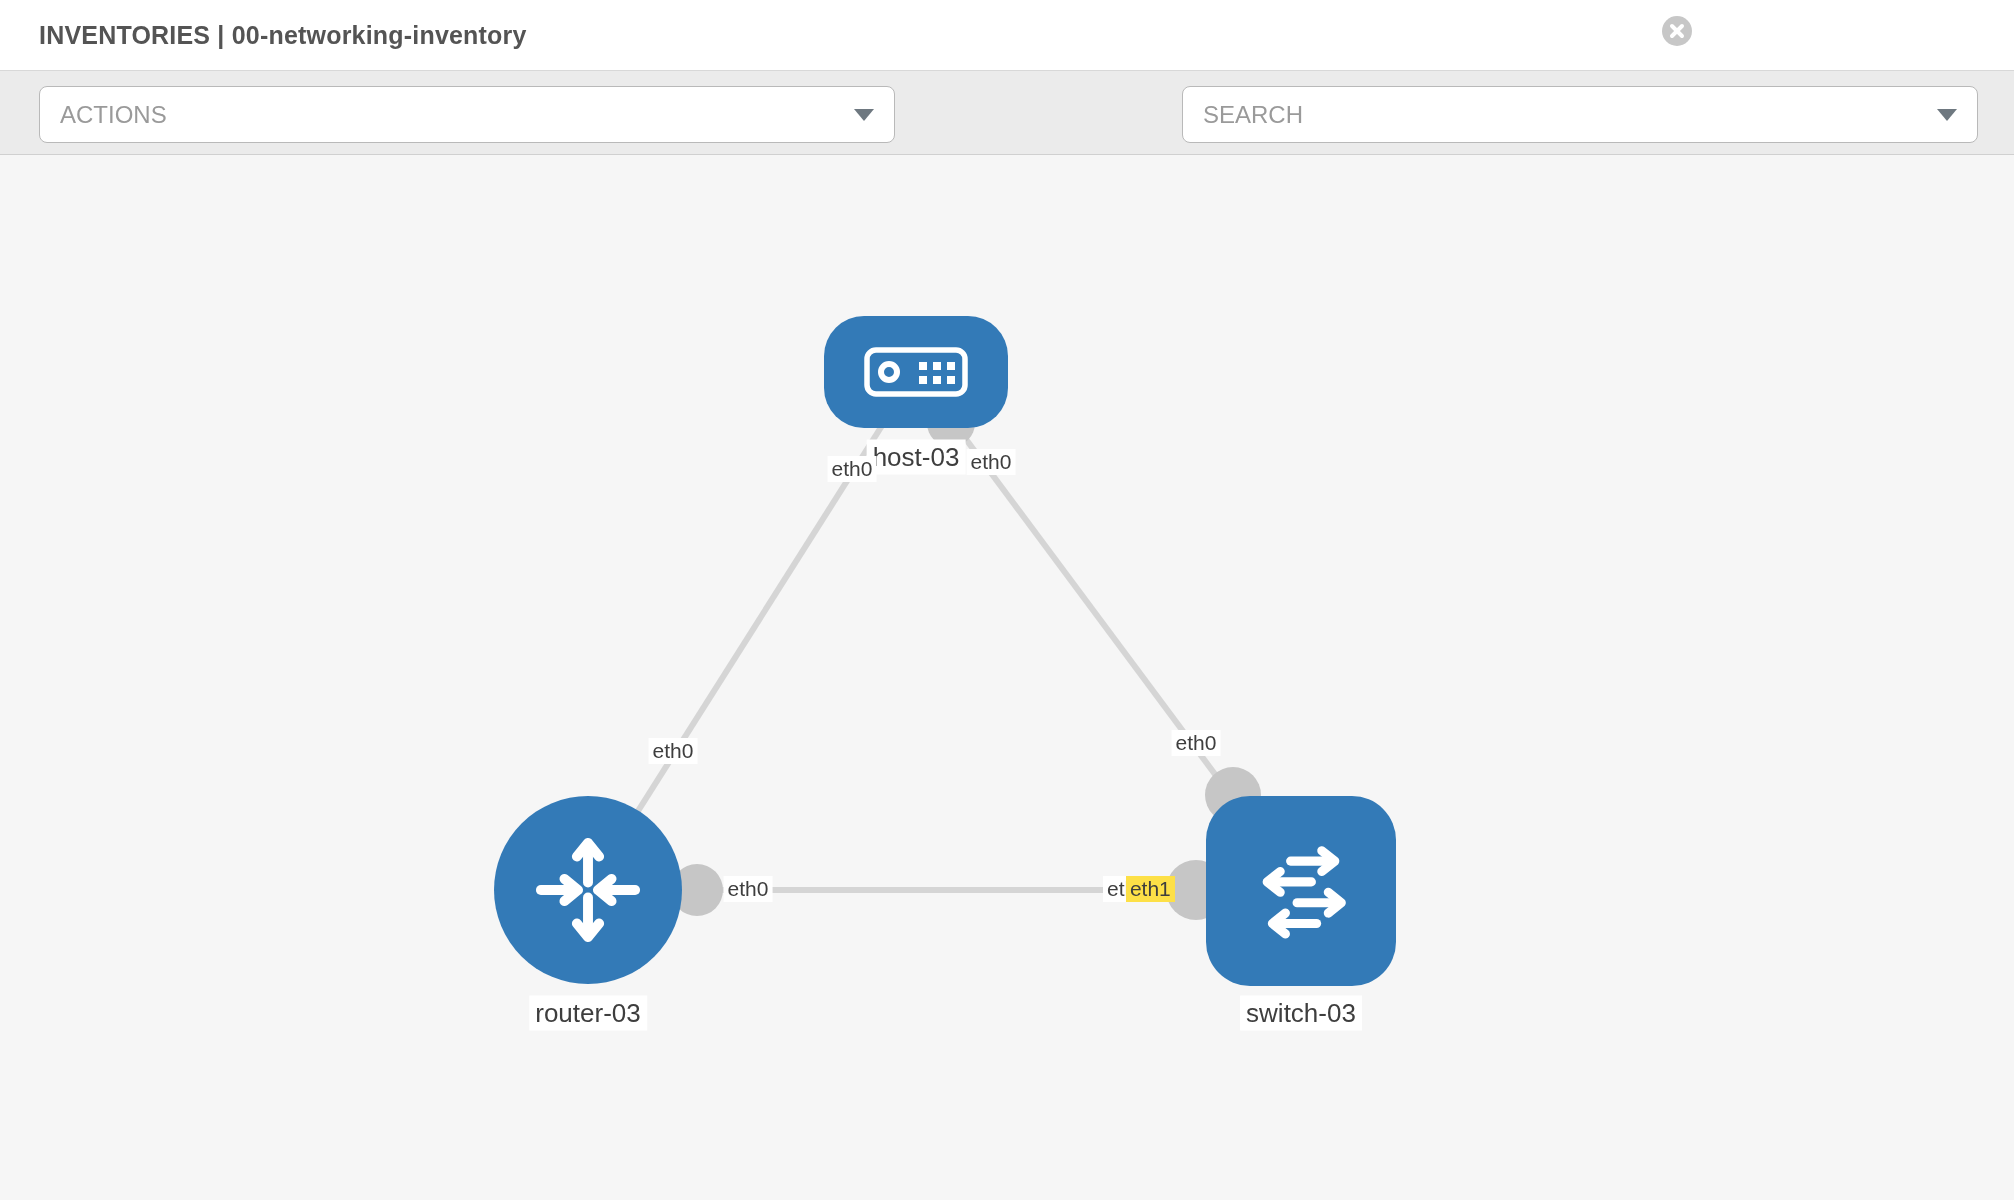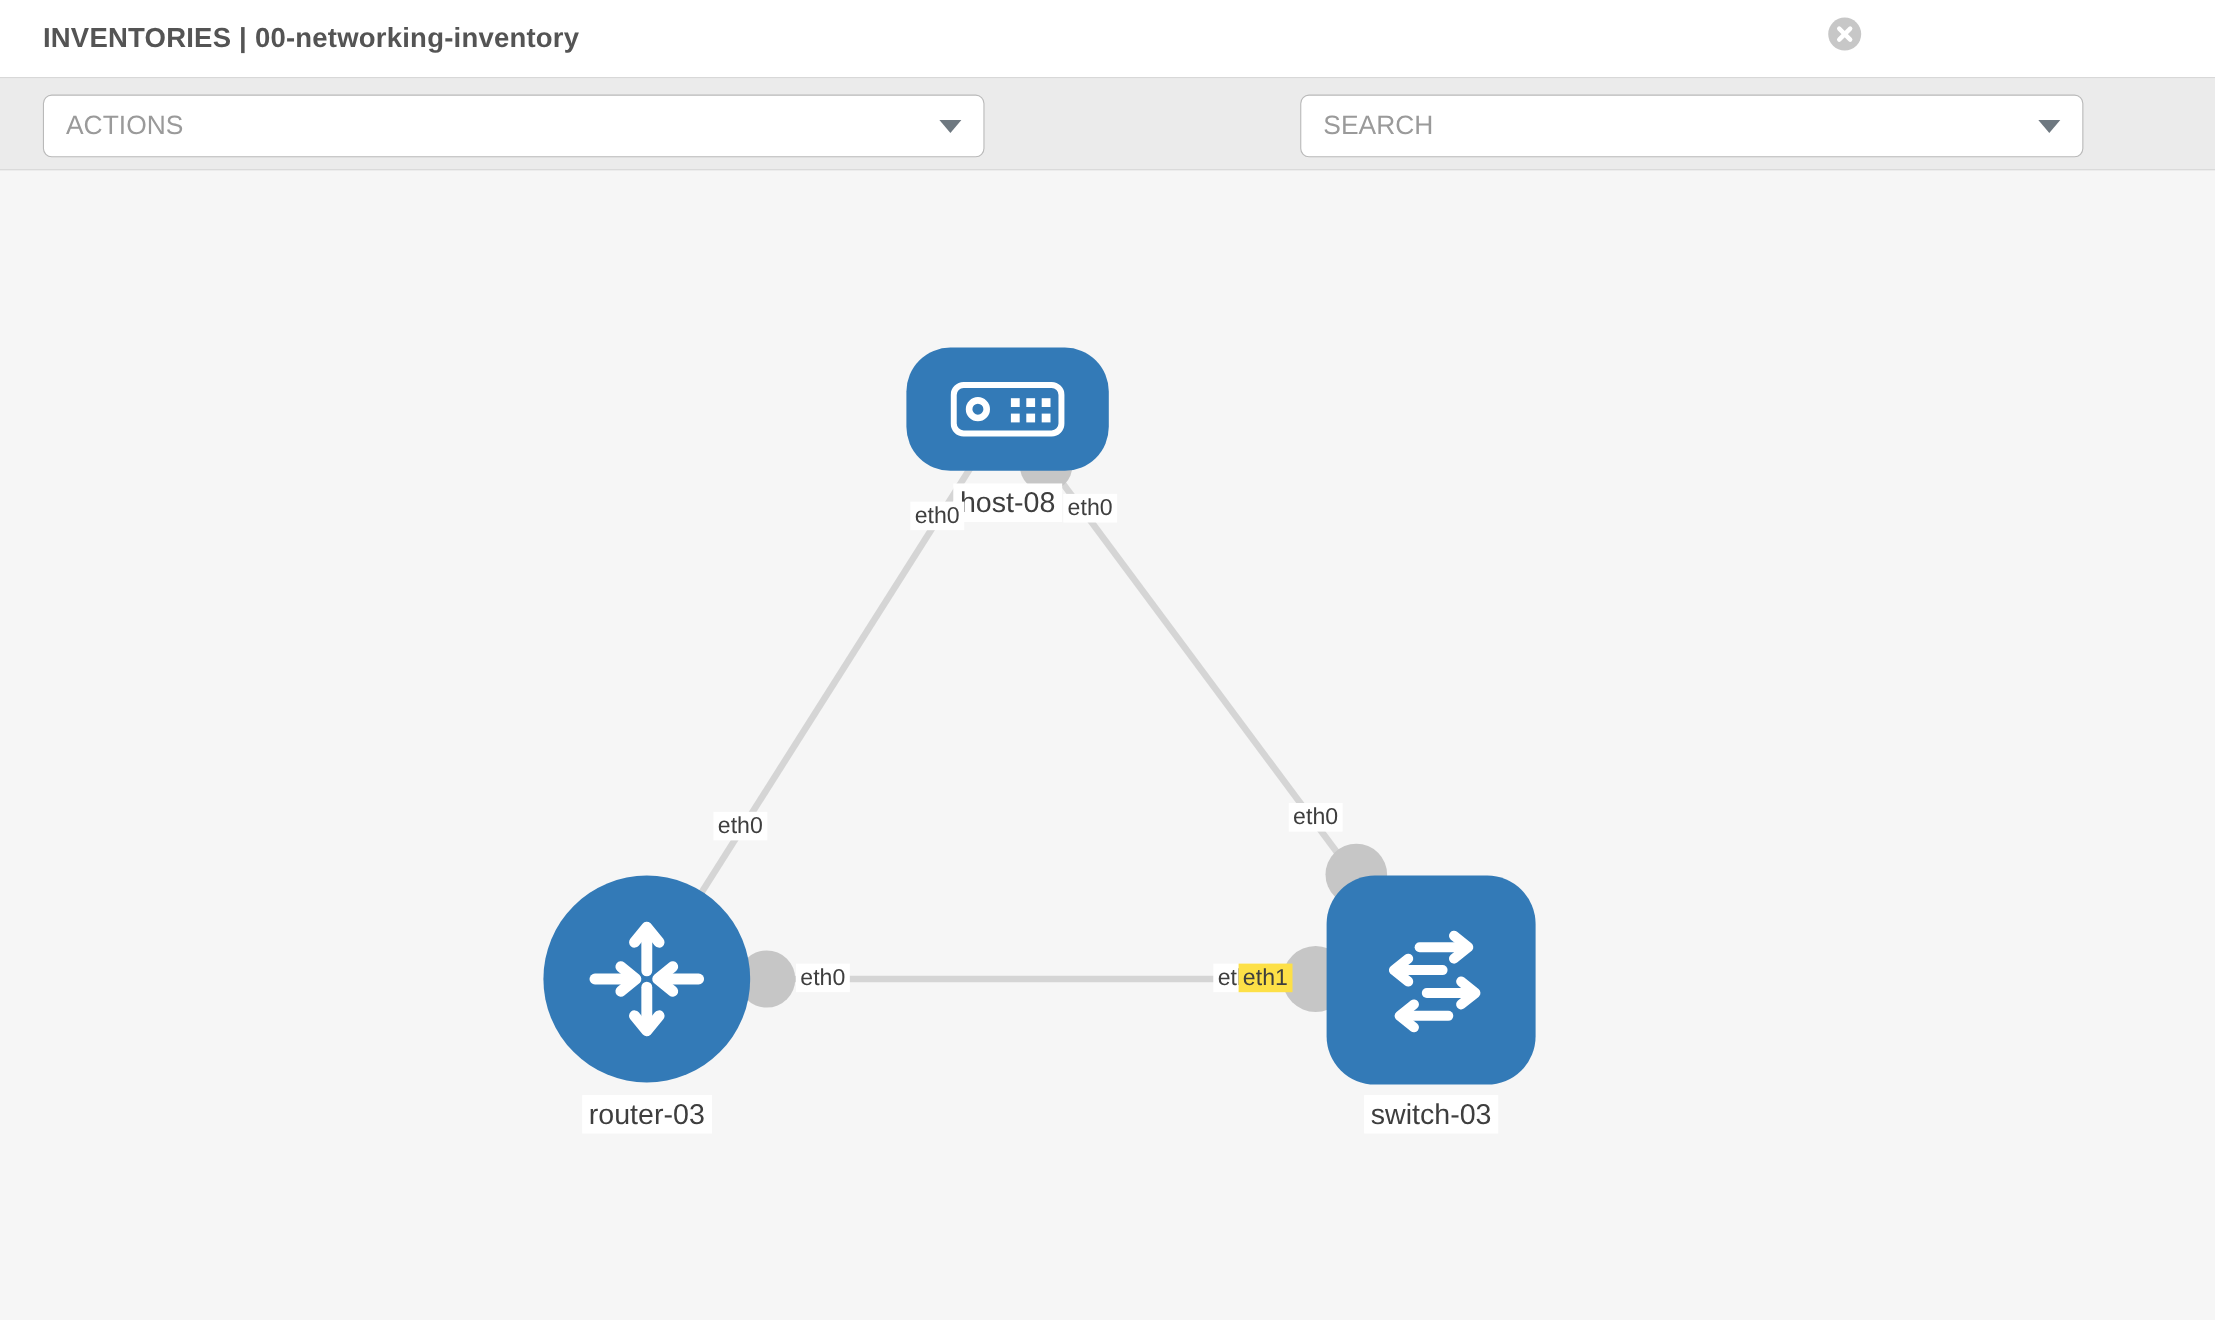--- a/index.html
+++ b/index.html
@@ -20,21 +20,21 @@
   .select-box { position:absolute; top:15px; height:57px; background:#fff;
     border:1px solid #b9b9b9; border-radius:8px; display:flex; align-items:center;
     padding:0 20px; cursor:pointer; }
   .select-box .label { font-size:24px; color:#9a9a9a; flex:1; }
   .select-box input { border:none; outline:none; font-size:24px; color:#555; width:100%;
     font-family:"Liberation Sans", sans-serif; background:transparent; }
   .select-box input::placeholder { color:#9a9a9a; opacity:1; }
   .caret { width:0; height:0; border-left:10px solid transparent;
     border-right:10px solid transparent; border-top:12px solid #6e7880; margin-left:12px; }
   .actions-box { left:39px; width:856px; }
-  .search-box { left:1182px; width:712px; }
+  .search-box { left:1182px; width:796px; }
   .tool-icon { position:absolute; top:96px; width:40px; height:40px; cursor:pointer;
     background:none; border:none; padding:0; }
   .wrench { left:1046px; } .key { left:1115px; }
 
   
   .canvas { position:absolute; left:0; top:155px; width:2014px; height:1045px;
     background:#f6f6f6; overflow:hidden; }
   .links-svg { position:absolute; left:0; top:0; }
   .node { position:absolute; background:#337ab7; display:flex;
     align-items:center; justify-content:center; cursor:pointer; }
@@ -149,21 +149,21 @@
         <line x1="58" y1="43" x2="26" y2="43"></line>
           <polyline points="34,35 24,43 34,51"></polyline>
         <line x1="47" y1="59" x2="79" y2="59"></line>
           <polyline points="71,51 81,59 71,67"></polyline>
         <line x1="62" y1="75" x2="30" y2="75"></line>
           <polyline points="38,67 28,75 38,83"></polyline>
       </g>
     </svg>
   </div>
 
-  <div class="node-label" style="left:916px; top:302px;">host-08</div>
+  <div class="node-label" style="left:916px; top:302px;">host-03</div>
   <div class="node-label" style="left:588px; top:858px;">router-03</div>
   <div class="node-label" style="left:1301px; top:858px;">switch-03</div>
 
   <div class="eth-label" style="left:852px;  top:314px;">eth0</div>
   <div class="eth-label" style="left:991px;  top:307px;">eth0</div>
   <div class="eth-label" style="left:673px;  top:596px;">eth0</div>
   <div class="eth-label" style="left:1196px; top:588px;">eth0</div>
   <div class="eth-label" style="left:748px;  top:734px;">eth0</div>
   <div class="eth-overlap">
     <span class="back">eth0</span><span class="front">eth1</span>

